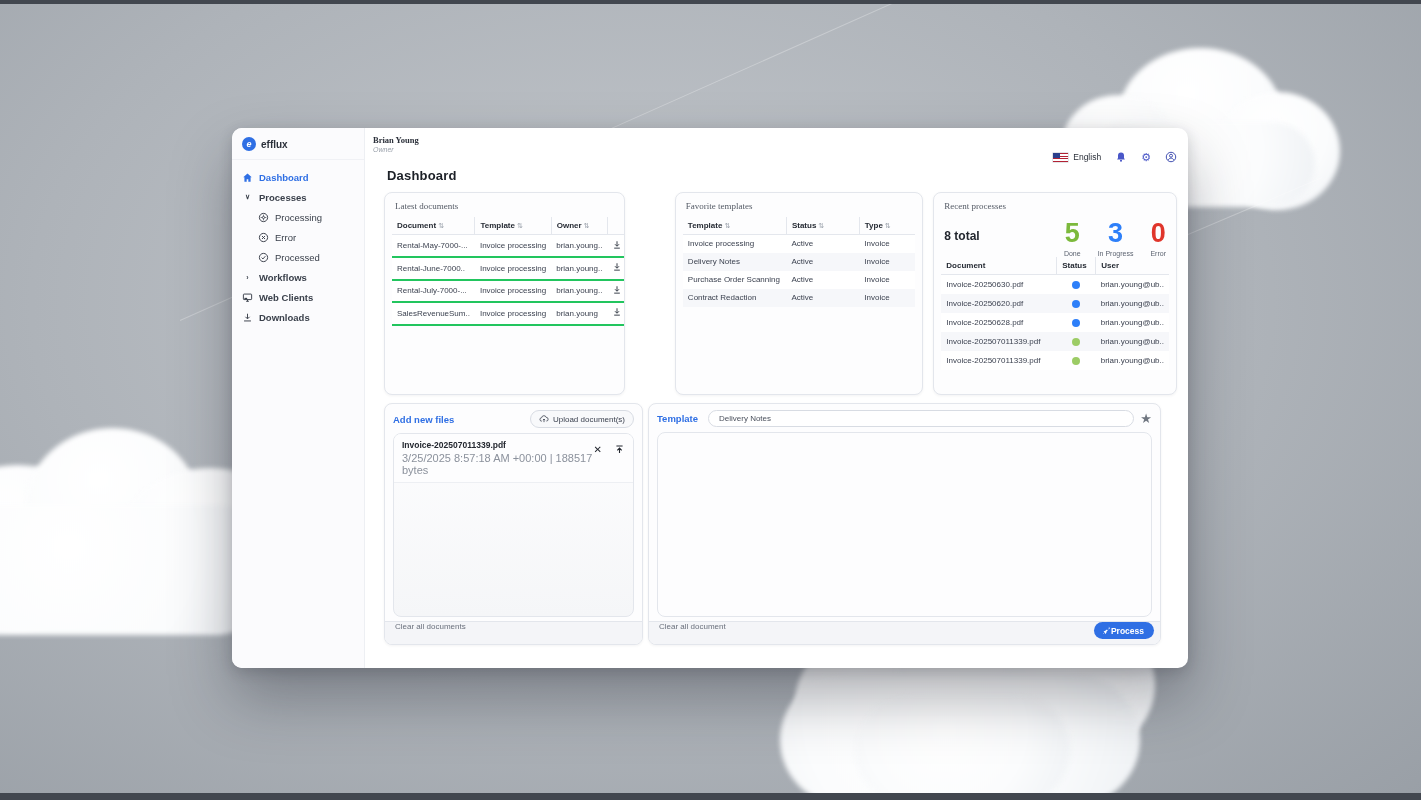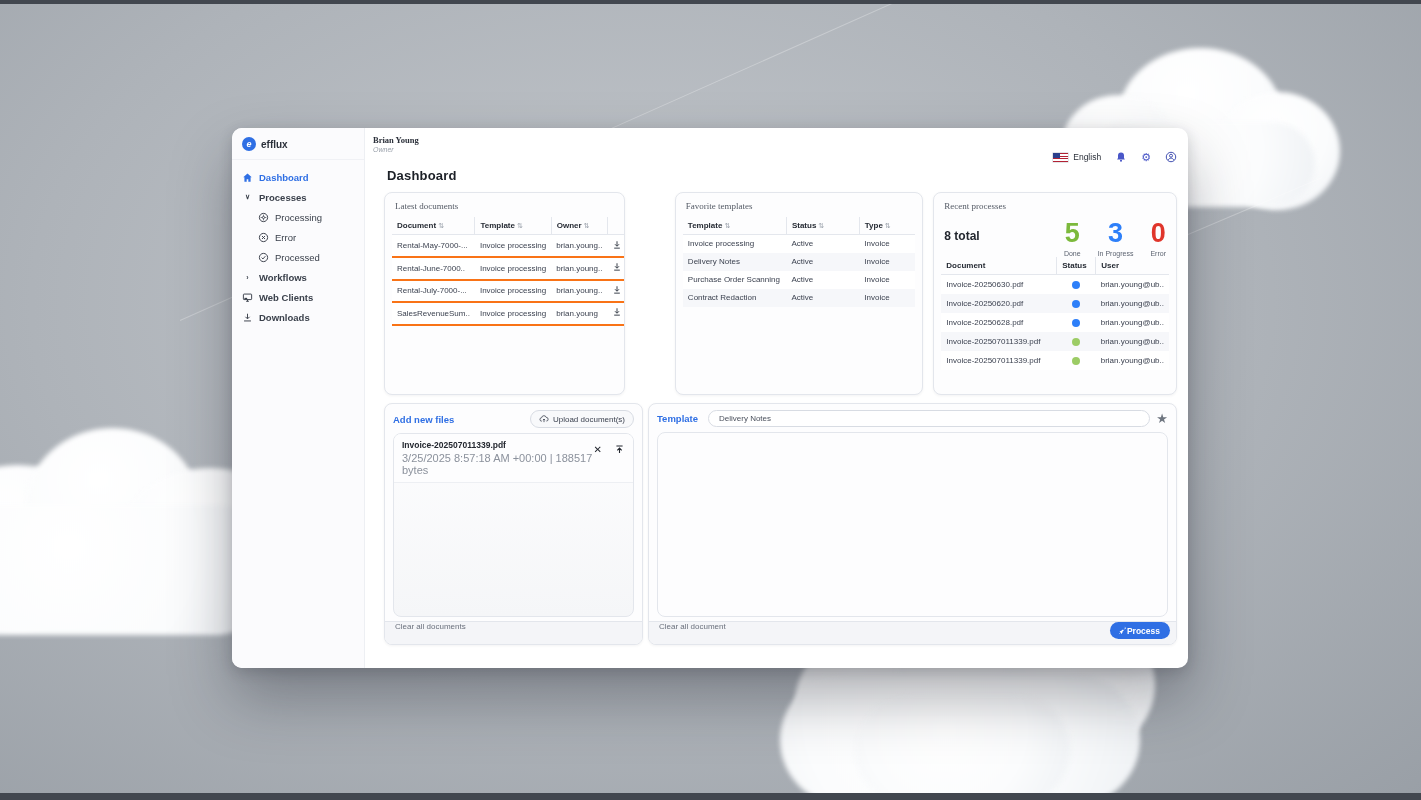--- a/index.html
+++ b/index.html
@@ -44,31 +44,31 @@
   .lang-wrap { display:flex; align-items:center; gap:5px; cursor:pointer; }
   .flag { width:15px; height:9px; background: repeating-linear-gradient(180deg, #b22234 0 1.3px, #fff 1.3px 2.6px); position:relative; box-shadow:0 0 0 .5px #c8ccd2; }
   .flag::before { content:""; position:absolute; left:0; top:0; width:6.5px; height:5px; background:#2b3f8c; }
   .lang { font-size:8.5px; color:#2b303a; }
   .tool-ic { width:12px; height:12px; color:#4a57c8; cursor:pointer; display:inline-flex; }
   .gear-glyph { font-size:11px; line-height:12px; color:#4a57c8; cursor:pointer; }
   .page-title { font-size:13px; font-weight:bold; color:#1c2027; margin:5px 0 0 14px; letter-spacing:.2px; }
 
   
   .row1 { display:flex; gap:10px; margin:9px 0 0 11px; height:203px; }
-  .row2 { display:flex; gap:5px; margin:8px 0 0 11px; height:242px; }
+  .row2 { display:flex; gap:5px; margin:8px 16px 0 11px; height:242px; }
   .card { background:#fdfdfe; border:1px solid #e3e6ec; border-radius:8px; box-shadow:0 1px 3px rgba(16,24,40,.05); overflow:hidden; display:flex; flex-direction:column; }
   .card-title { font-size:9px; color:#545a65; padding:8px 10px 6px;font-family:Liberation Serif, serif; }
 
   table.tbl { border-collapse:collapse; font-size:8px; table-layout:fixed; margin:0 7px; }
   .tbl th { text-align:left; font-weight:bold; color:#262b34; padding:4px 5px; border-bottom:1px solid #e4e7ed; border-right:1px solid #e4e7ed; white-space:nowrap; overflow:hidden; }
   .tbl th:last-child { border-right:none; }
   .tbl td { padding:0 5px; color:#3c4250; white-space:nowrap; overflow:hidden; }
   .sort { color:#9aa1ab; font-size:7px; margin-left:2px; font-weight:normal; }
 
-  .ld-tbl tr.r { height:22.5px; background:#fff; border-bottom:2px solid #f97316; cursor:pointer; }
+  .ld-tbl tr.r { height:22.5px; background:#fff; border-bottom:2px solid #22c55e; cursor:pointer; }
   .dl-ic { width:10px; height:10px; color:#3a404b; cursor:pointer; display:inline-flex; }
 
   .ft-tbl tr.r { height:18px; cursor:pointer; }
   .ft-tbl tr.r:nth-child(odd) { background:#fff; }
   .ft-tbl tr.r:nth-child(even) { background:#f6f7fa; }
 
   .rp-top { display:flex; justify-content:space-between; align-items:flex-start; padding:0 10px; }
   .rp-total { font-size:12px; font-weight:bold; color:#23272f; margin-top:12px; }
   .rp-stats { display:flex; gap:17px; text-align:center; margin-top:2px; }
   .rp-num { font-size:27px; font-weight:bold; line-height:1.05; }

